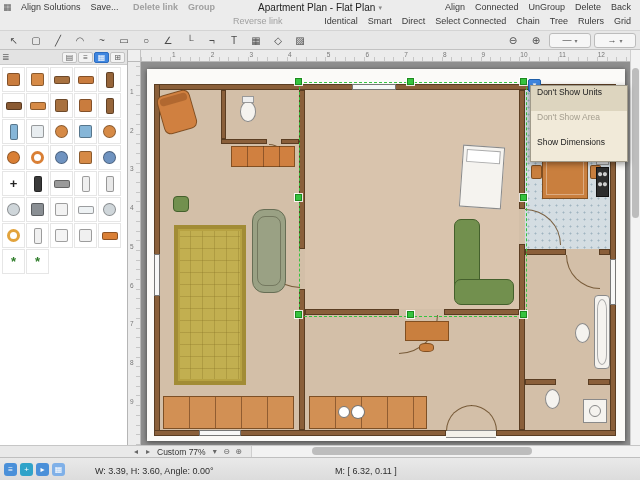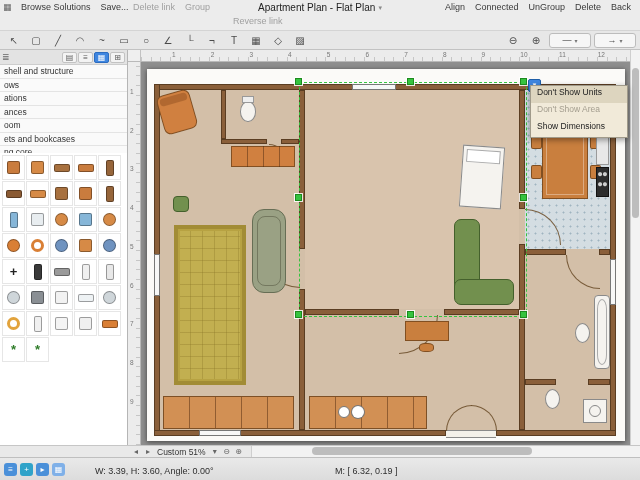--- a/index.html
+++ b/index.html
@@ -5,21 +5,21 @@
   html,body{margin:0;padding:0;}
   body{width:640px;height:480px;position:relative;overflow:hidden;background:#ececec;
        font-family:"Liberation Sans","DejaVu Sans",sans-serif;-webkit-font-smoothing:antialiased;}
   
   #menubar{position:absolute;left:0;top:0;width:640px;height:30px;background:#ececec;}
   .mrow{position:relative;height:15px;}
   .m-item{font-size:9px;color:#3a3a3a;margin:0 5px;white-space:nowrap;}
   .m-item.dis{color:#a0a0a0;}
   .mgrp{position:absolute;top:2px;display:flex;align-items:center;}
   #menu-left{left:16px;}
-  #menu-disabled{left:128px;}
+  #menu-disabled{left:128px;font-weight:bold;}
   #menu-r1{right:4px;}
   #menu-r2{right:4px;top:1px;}
   .appicon{position:absolute;left:3px;top:2px;font-size:9px;color:#666;}
   #doc-title{position:absolute;left:50%;top:2px;transform:translateX(-50%);font-size:10px;color:#222;
              display:flex;align-items:center;gap:3px;white-space:nowrap;}
   #doc-title .chev{color:#8a8a8a;font-size:7px;}
   #reverse-link{position:absolute;left:228px;top:1px;}
   
   #toolbar{position:absolute;left:0;top:30px;width:640px;height:20px;background:#e7e7e7;
            border-top:1px solid #d4d4d4;border-bottom:1px solid #c2c2c2;display:flex;align-items:center;
@@ -117,21 +117,21 @@
   .deskchair{border-radius:40%;}
   
   #selrect{position:absolute;border:1px dashed var(--selgreen,#35c33f);z-index:7;}
   .hd{position:absolute;width:7px;height:7px;background:var(--selgreen,#35c33f);border:1px solid #1e8a1e;
       box-shadow:0 0 0 1px rgba(255,255,255,.85);box-sizing:border-box;z-index:8;}
   #action-btn{position:absolute;width:11px;height:11px;background:var(--accent,#3f86e0);border:1px solid #1f5fa8;
       border-radius:2px;z-index:8;color:#fff;font-size:7px;line-height:10px;text-align:center;}
   
   #popup{position:absolute;width:96px;background:#f1ead9;border:1px solid #a09a8a;z-index:9;
          box-shadow:0 2px 6px rgba(0,0,0,.4);}
-  .pi{height:17px;line-height:13px;padding:0 6px;font-size:8.5px;color:#222;white-space:nowrap;}
+  .pi{height:25px;line-height:13px;padding:0 6px;font-size:8.5px;color:#222;white-space:nowrap;}
   .pi.hl{background:#ddd5bf;}
   .pi.dis{color:#a39d8e;}
   
   #vscroll{position:absolute;left:630px;top:50px;width:10px;height:395px;background:#f3f3f3;border-left:1px solid #cfcfcf;box-sizing:border-box;}
   #vthumb{margin:18px 1px 0 1px;height:150px;background:#bdbdbd;border-radius:4px;}
   #bottombar{position:absolute;left:0;top:445px;width:640px;height:12px;background:#e9e9e9;border-top:1px solid #c6c6c6;
              box-sizing:border-box;display:flex;align-items:center;font-size:8.5px;color:#444;}
   #bottombar .sp{width:130px;}
   .zbtn{width:12px;text-align:center;font-size:8px;color:#666;}
   #zoom-label{margin:0 3px;color:#333;}
@@ -144,41 +144,51 @@
   #dims{position:absolute;left:95px;top:8px;font-size:9px;color:#2e2e2e;}
   #mouse{position:absolute;left:335px;top:8px;font-size:9px;color:#2e2e2e;}
 </style>
 </head>
 <body>
 
 <div id="menubar">
   <div class="mrow" id="mrow1">
     <span class="appicon">▦</span>
     <span id="menu-left" class="mgrp">
-        <span class="m-item">Browse Solutions</span>
+        <span class="m-item">Align Solutions</span>
         <span class="m-item">Save...</span>
       </span>
     <span id="menu-disabled" class="mgrp">
         <span class="m-item dis">Delete link</span>
         <span class="m-item dis">Group</span>
       </span>
     <div id="doc-title">
       <span>Apartment Plan - Flat Plan</span>
       <span class="chev">▾</span>
     </div>
     <span id="menu-r1" class="mgrp">
         <span class="m-item">Align</span>
         <span class="m-item">Connected</span>
         <span class="m-item">UnGroup</span>
         <span class="m-item">Delete</span>
         <span class="m-item">Back</span>
       </span>
   </div>
   <div class="mrow" id="mrow2">
     <span class="m-item dis" id="reverse-link">Reverse link</span>
+    <span id="menu-r2" class="mgrp">
+        <span class="m-item">Identical</span>
+        <span class="m-item">Smart</span>
+        <span class="m-item">Direct</span>
+        <span class="m-item">Select Connected</span>
+        <span class="m-item">Chain</span>
+        <span class="m-item">Tree</span>
+        <span class="m-item">Rulers</span>
+        <span class="m-item">Grid</span>
+      </span>
   </div>
 </div>
 
 <div id="toolbar">
   <span id="tool-left" style="display:flex;align-items:center;gap:2px">
       <span class="tool">↖</span>
       <span class="tool">▢</span>
       <span class="tool">╱</span>
       <span class="tool">◠</span>
       <span class="tool">~</span>
@@ -203,29 +213,20 @@
 <div id="sidebar">
   <div class="side-tabs">
     <span class="lib-icon">≣</span>
     <span id="vtabs" style="display:flex;gap:1px">
         <span class="vtab">▤</span>
         <span class="vtab">≡</span>
         <span class="vtab sel">▦</span>
         <span class="vtab">⊞</span>
       </span>
   </div>
-  <div id="cat-list">
-      <div class="cat-row">shell and structure</div>
-      <div class="cat-row">ows</div>
-      <div class="cat-row">ations</div>
-      <div class="cat-row">ances</div>
-      <div class="cat-row">oom</div>
-      <div class="cat-row">ets and bookcases</div>
-      <div class="cat-row">ng core</div>
-    </div>
   <div id="shape-grid">
       <div class="cell">
         <span class="shp sq" style="background-color: rgb(201, 124, 62);"></span>
       </div>
       <div class="cell">
         <span class="shp sq" style="background-color: rgb(214, 138, 70);"></span>
       </div>
       <div class="cell">
         <span class="shp bar" style="background-color: rgb(168, 113, 63);"></span>
       </div>
@@ -451,31 +452,31 @@
 </div>
 
 <div id="vscroll">
     <div id="vthumb"></div>
   </div>
 
 <div id="bottombar">
   <span class="sp"></span>
   <span class="zbtn">◂</span>
   <span class="zbtn">▸</span>
-  <span id="zoom-label">Custom 51%</span>
+  <span id="zoom-label">Custom 77%</span>
   <span class="zbtn">▾</span>
   <span class="zbtn">⊖</span>
   <span class="zbtn">⊕</span>
   <div id="htrack">
       <div id="hthumb"></div>
     </div>
 </div>
 
 <div id="statusbar">
   <span class="sicons" id="sicons">
       <span class="sicon" style="background: rgb(74, 144, 217);">≡</span>
       <span class="sicon" style="background: rgb(47, 163, 201);">+</span>
       <span class="sicon" style="background: rgb(74, 144, 217);">▸</span>
       <span class="sicon" style="background: rgb(127, 176, 232);">▦</span>
     </span>
   <span id="dims">W: 3.39,  H: 3.60,    Angle: 0.00°</span>
-  <span id="mouse">M: [ 6.32, 0.19 ]</span>
+  <span id="mouse">M: [ 6.32, 0.11 ]</span>
 </div>
 
 </body></html>

